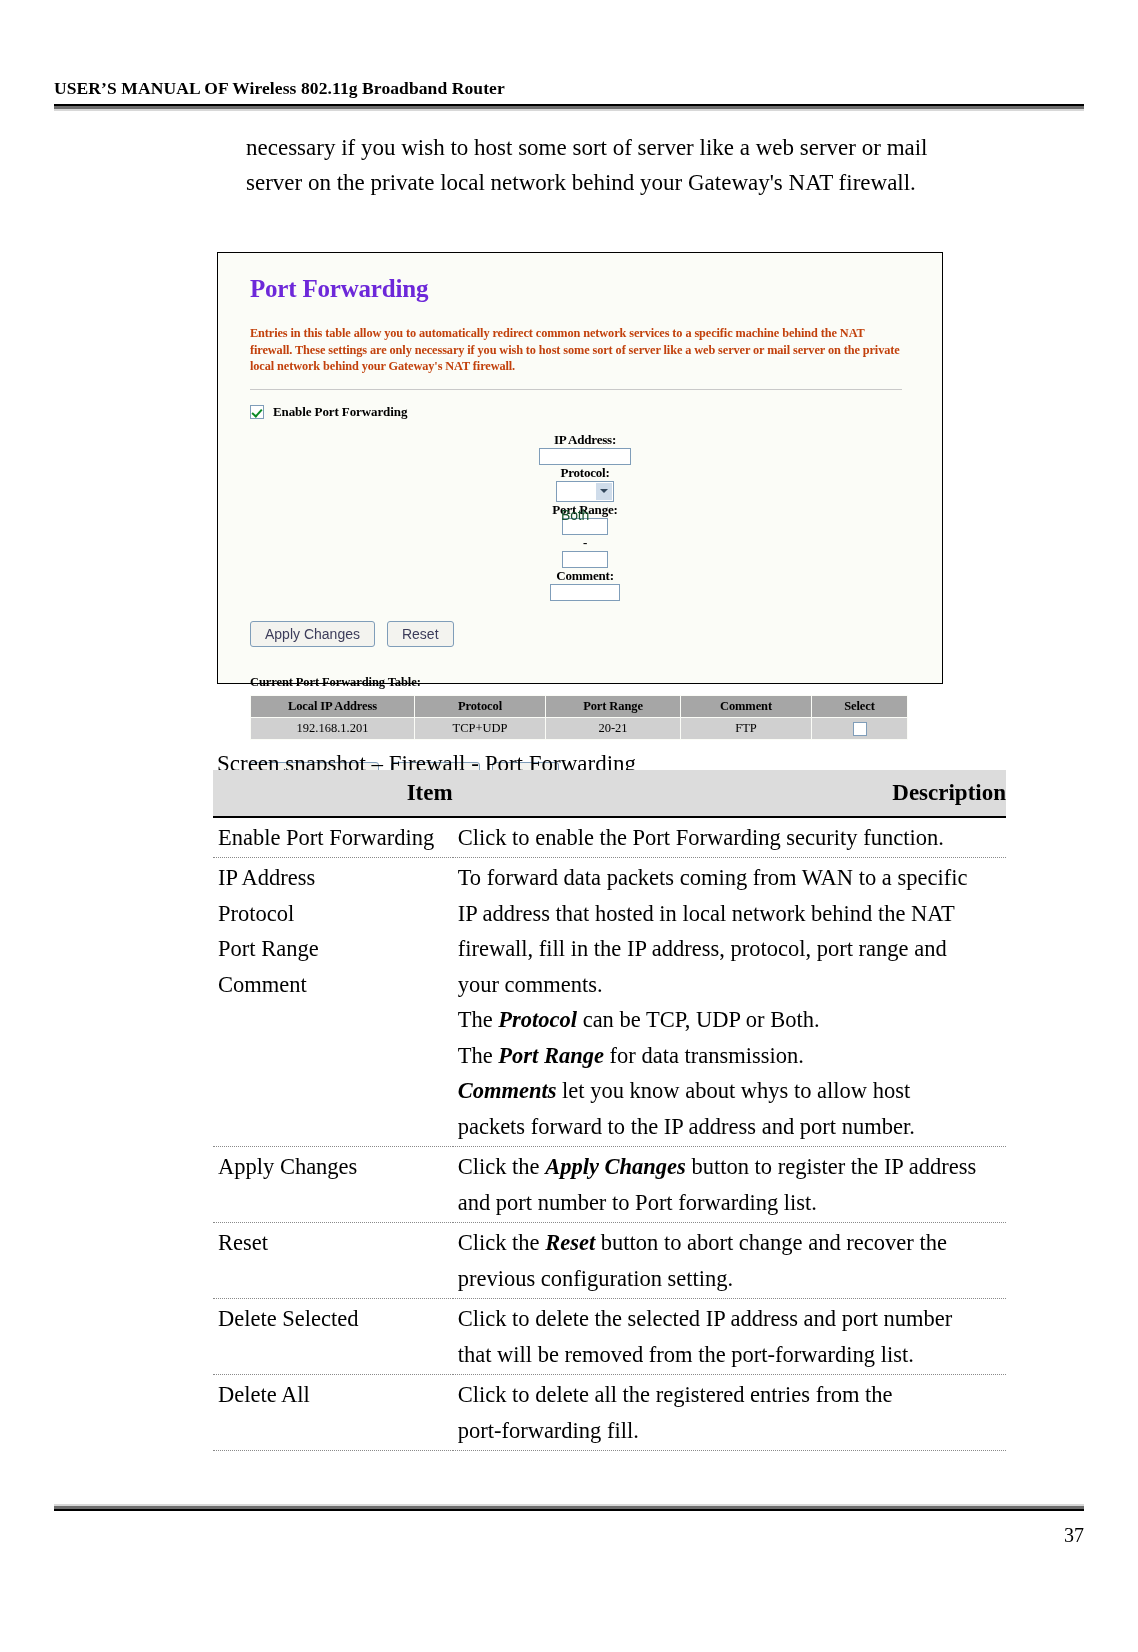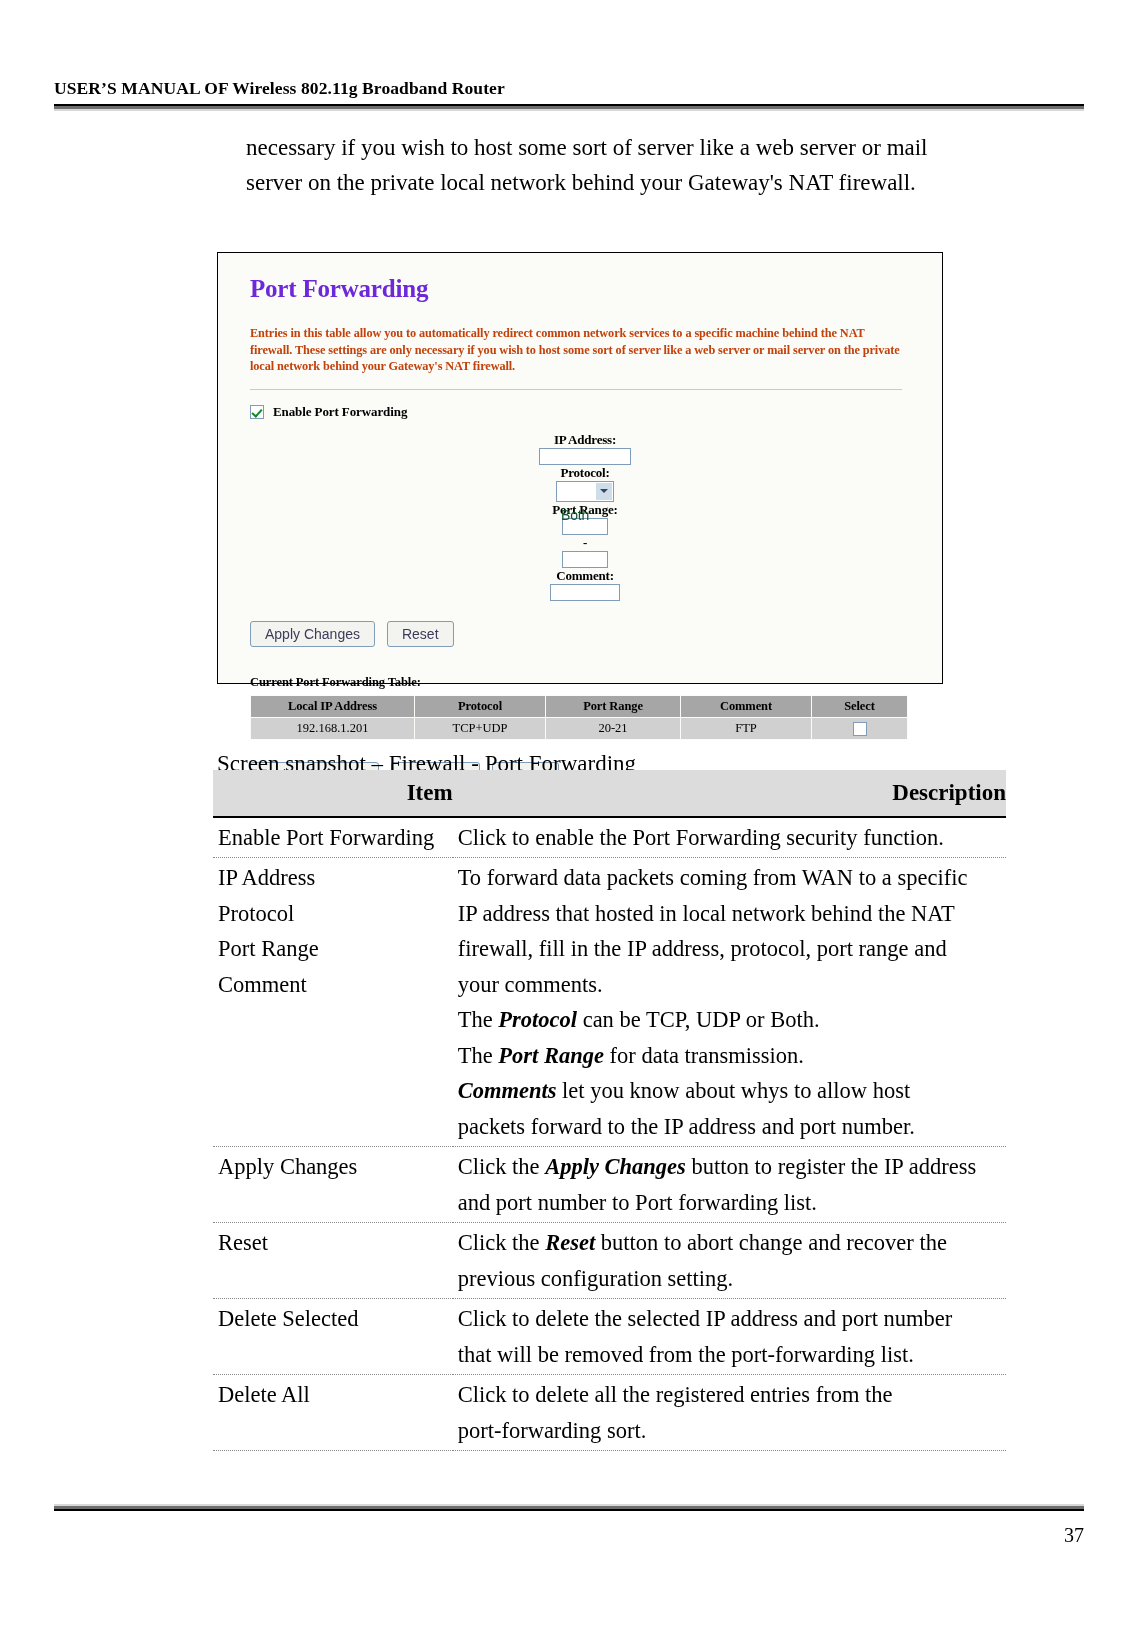--- a/index.html
+++ b/index.html
@@ -436,21 +436,21 @@
         <td class="c-desc">
           <div>Click to delete the selected IP address and port number</div>
           <div>that will be removed from the port-forwarding list.</div>
         </td>
       </tr>
 
       <tr>
         <td class="c-item">Delete All</td>
         <td class="c-desc">
           <div>Click to delete all the registered entries from the</div>
-          <div>port-forwarding sort.</div>
+          <div>port-forwarding fill.</div>
         </td>
       </tr>
     </tbody>
   </table>
 
   <div class="footer-rule"></div>
   <div class="page-num">37</div>
 
 </div>
 

